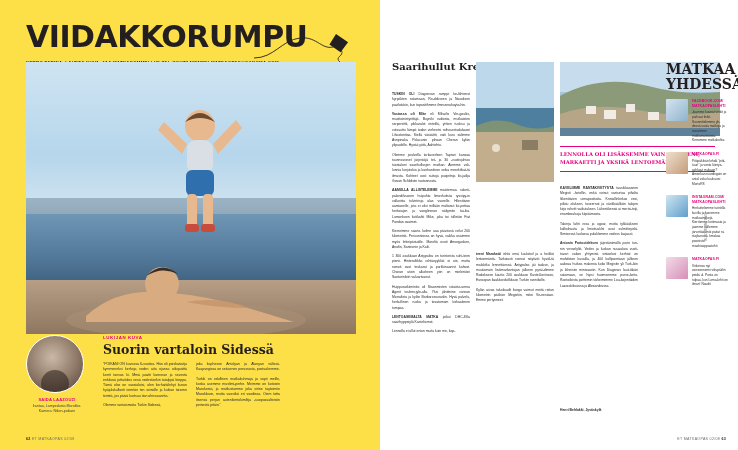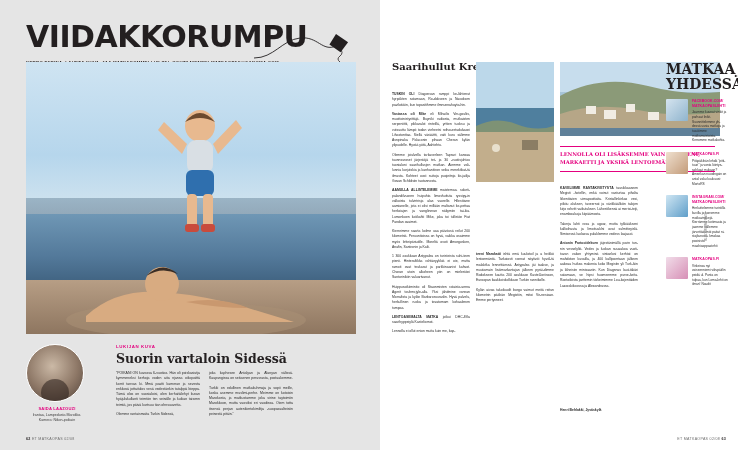--- a/index.html
+++ b/index.html
@@ -18,21 +18,21 @@
   .page {
     position: absolute;
     inset: 0;
     display: flex;
   }
   
   .left-page {
     width: 380px;
     height: 450px;
     position: relative;
-    background: #e5e5e5;
+    background: #fde047;
     padding: 0;
     box-sizing: border-box;
   }
   .masthead {
     position: absolute;
     left: 26px;
     top: 22px;
     width: 330px;
   }
   .masthead-title {
@@ -98,24 +98,24 @@
     left: 128px; top: 34px; width: 92px; height: 150px;
   }
   .adult {
     position: absolute;
     left: 40px; bottom: 0px; width: 250px; height: 110px;
   }
   
   .author-row {
     position: absolute;
     left: 26px;
-    top: 344px;
+    top: 335px;
     width: 330px;
     display: flex;
-    gap: 22px;
+    gap: 9px;
   }
   .avatar {
     width: 56px;
     height: 56px;
     border-radius: 50%;
     background: radial-gradient(circle at 45% 38%, #cbb9a6 0%, #8d7766 55%, #4e4038 100%);
     flex: 0 0 auto;
     position: relative;
     overflow: hidden;
     border: 1px solid #ffffff;

